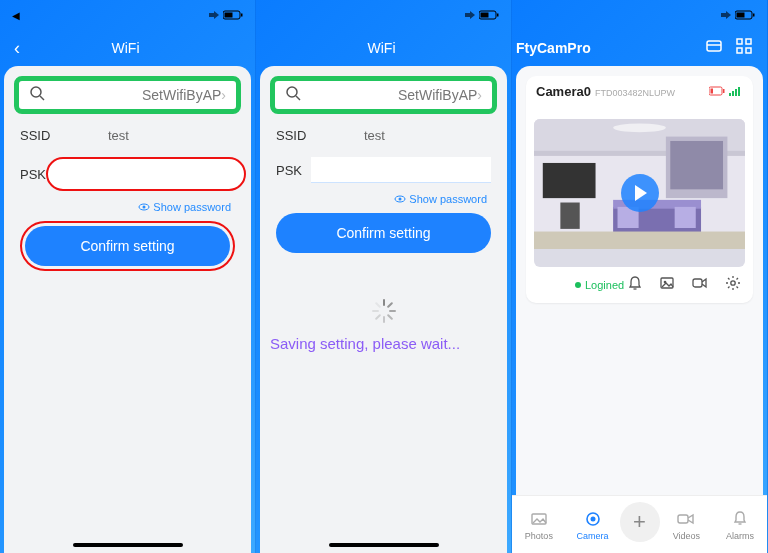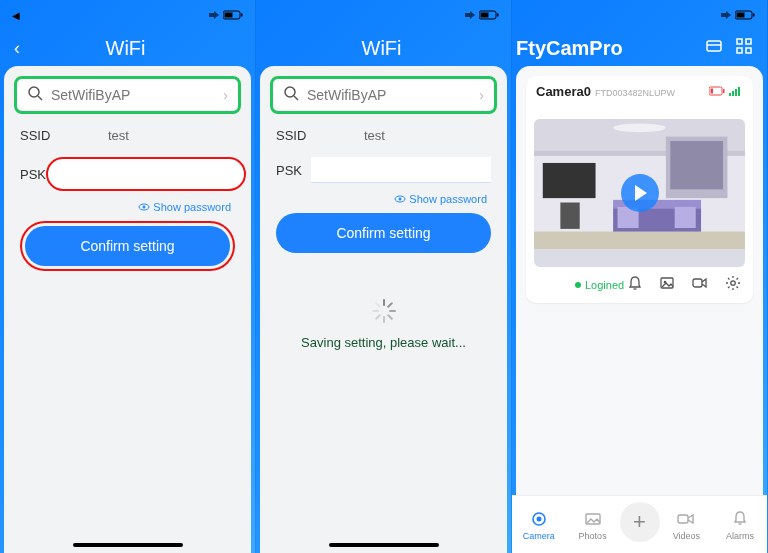--- a/index.html
+++ b/index.html
@@ -2,40 +2,40 @@
 <html><head>
 <meta charset="utf-8">
 <style>
   * { box-sizing: border-box; margin: 0; padding: 0; font-family: -apple-system, Helvetica, Arial, sans-serif; }
   body { width: 768px; height: 553px; background: #fff; display: flex; overflow: hidden; }
   .screen { width: 256px; height: 553px; position: relative; background: linear-gradient(135deg, #0a7cff 0%, #1e90ff 60%, #3da9ff 100%); display: flex; flex-direction: column; border-right: 1px solid rgba(0,0,0,0.05); }
   .statusbar { height: 30px; display:flex; justify-content:space-between; align-items:center; padding: 0 12px; font-size: 11px; color:#000; }
   .statusbar .sig { font-size:10px; letter-spacing:-1px; }
   .statusbar .bat { display:flex; align-items:center; gap:3px; }
   .navbar { height: 36px; display:flex; align-items:center; padding: 0 14px; position:relative; }
-  .navbar .title { position:absolute; left:0; right:4px; text-align:center; color:#fff; font-size:20px; font-weight:500; }
+  .navbar .title { position:absolute; left:0; right:4px; text-align:center; color:#fff; font-size:14px; font-weight:500; }
   .navbar .back { color:#fff; font-size:18px; z-index:2; cursor:pointer; }
   .navbar .actions { position:absolute; right:14px; display:flex; gap:12px; }
   .navbar .actions svg { width:18px; height:18px; }
   .content { flex:1; background:#f2f3f5; border-radius: 14px 14px 0 0; margin: 0 4px; padding: 10px; overflow:hidden; display:flex; flex-direction:column; }
   .screen3 .content { background:#f7f8fa; }
-  .search-row { background:#fff; border:3px solid #22c55e; border-radius:8px; height:38px; display:flex; align-items:center; padding:0 10px; cursor:pointer; }
+  .search-row { background:#fff; border:5px solid #22c55e; border-radius:8px; height:38px; display:flex; align-items:center; padding:0 10px; cursor:pointer;text-align:right; }
   .search-row .mag { margin-right:8px; }
   .search-row .label { flex:1; color:#777; font-size:14px; }
   .search-row .chev { color:#bbb; font-size:14px; }
   .form-group { padding: 14px 6px 16px; }
   .field { display:flex; align-items:center; margin-bottom:14px; font-size:13px; }
   .field .fl { width:48px; color:#333; font-weight:500; }
   .field .fv { flex:1; color:#666; font-size:13px;margin-left:40px; }
   .psk-input { flex:1; height:34px; border:2px solid #e11; border-radius:17px; background:#fff; outline:none; padding:0 10px; font-size:13px; }
   .psk-input.plain { border:none; border-bottom:1px solid #cde3ff; border-radius:0; height:26px; padding:0 2px; }
   .show-pw { text-align:right; color:#268cff; font-size:11px; margin: -4px 4px 8px 0; cursor:pointer; display:flex; justify-content:flex-end; align-items:center; gap:3px;}
   .confirm-btn { background:#1e82ff; color:#fff; text-align:center; border-radius:22px; height:40px; line-height:40px; font-size:14px; font-weight:500; cursor:pointer; }
   .confirm-wrap.red { border:2px solid #e11; border-radius:26px; padding:3px; }
-  .spinner-area { text-align:center; margin-top:28px; color:#14532d; font-size:13px; }
+  .spinner-area { text-align:left; margin-top:28px; color:#8b5cf6; font-size:15px; }
   .spinner { width:28px; height:28px; margin:0 auto 10px; }
   .spinner svg { animation: spin 1.4s linear infinite; }
   @keyframes spin { to { transform: rotate(360deg);} }
   .homebar { position:absolute; bottom:6px; left:50%; transform:translateX(-50%); width:110px; height:4px; background:#000; border-radius:3px; }
 
   
   .cam-card { background:#fff; border-radius:10px; padding:8px 8px 6px; box-shadow: 0 1px 2px rgba(0,0,0,0.06); }
   .cam-head { display:flex; align-items:baseline; justify-content:space-between; margin-bottom:20px; padding:0 2px;}
   .cam-head .cname { font-size:13px; font-weight:600; color:#222; }
   .cam-head .cid { font-size:9px; color:#aaa; margin-left:4px; flex:1; }
@@ -269,37 +269,37 @@
               </svg></span>
           <span><svg width="16" height="16" viewBox="0 0 16 16">
                 <circle cx="8" cy="8" r="2.2" fill="none" stroke="#555" stroke-width="1.3"></circle>
                 <path d="M8 1 L8 3 M8 13 L8 15 M1 8 L3 8 M13 8 L15 8 M3 3 L4.5 4.5 M11.5 11.5 L13 13 M13 3 L11.5 4.5 M4.5 11.5 L3 13" stroke="#555" stroke-width="1.3"></path>
               </svg></span>
         </div>
       </div>
     </div>
   </div>
   <div class="tabbar">
+    <div class="tab">
+      <div class="ticon">
+          <svg width="18" height="18" viewBox="0 0 18 18">
+            <rect x="2" y="4" width="14" height="10" rx="1" fill="none" stroke="#aaa" stroke-width="1.4"></rect>
+            <path d="M3 13 L7 9 L10 12 L13 9 L16 13" fill="none" stroke="#aaa" stroke-width="1.4"></path>
+          </svg>
+        </div>
+      <span>Photos</span>
+    </div>
     <div class="tab active">
       <div class="ticon">
           <svg width="18" height="18" viewBox="0 0 18 18">
             <circle cx="9" cy="9" r="6" fill="none" stroke="#1e82ff" stroke-width="1.6"></circle>
             <circle cx="9" cy="9" r="2.5" fill="#1e82ff"></circle>
           </svg>
         </div>
       <span>Camera</span>
-    </div>
-    <div class="tab">
-      <div class="ticon">
-          <svg width="18" height="18" viewBox="0 0 18 18">
-            <rect x="2" y="4" width="14" height="10" rx="1" fill="none" stroke="#aaa" stroke-width="1.4"></rect>
-            <path d="M3 13 L7 9 L10 12 L13 9 L16 13" fill="none" stroke="#aaa" stroke-width="1.4"></path>
-          </svg>
-        </div>
-      <span>Photos</span>
     </div>
     <div class="addbtn">+</div>
     <div class="tab">
       <div class="ticon">
           <svg width="20" height="18" viewBox="0 0 20 18">
             <rect x="2" y="5" width="10" height="8" rx="2" fill="none" stroke="#aaa" stroke-width="1.4"></rect>
             <path d="M12 8 L17 5 L17 13 L12 10" fill="none" stroke="#aaa" stroke-width="1.4"></path>
           </svg>
         </div>
       <span>Videos</span>

